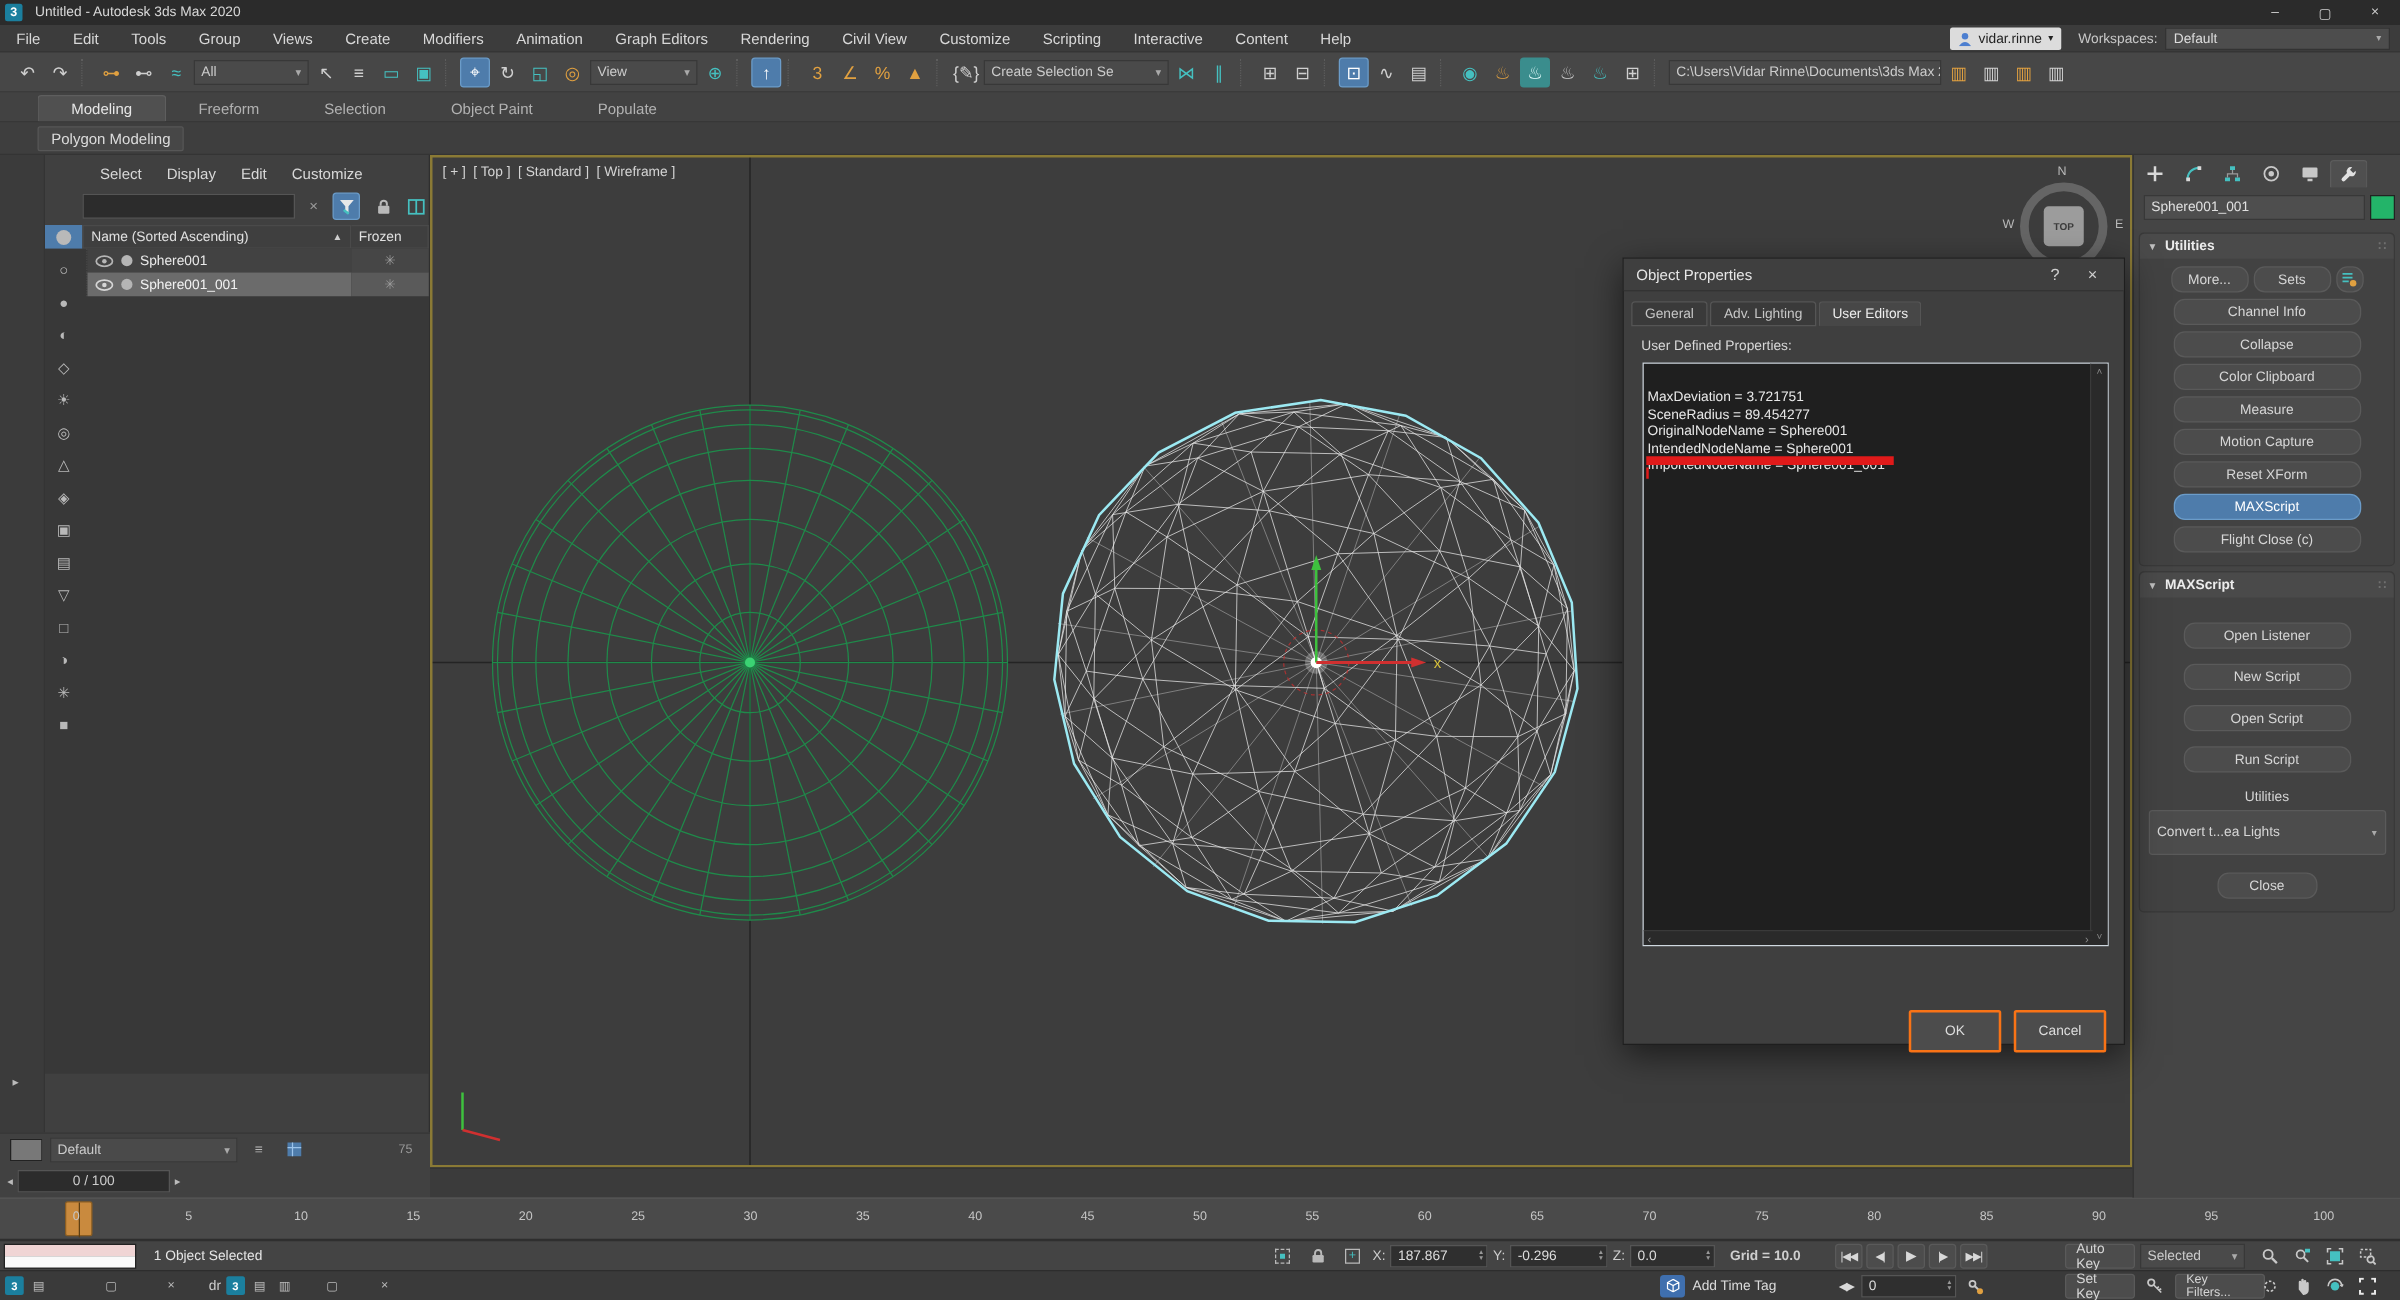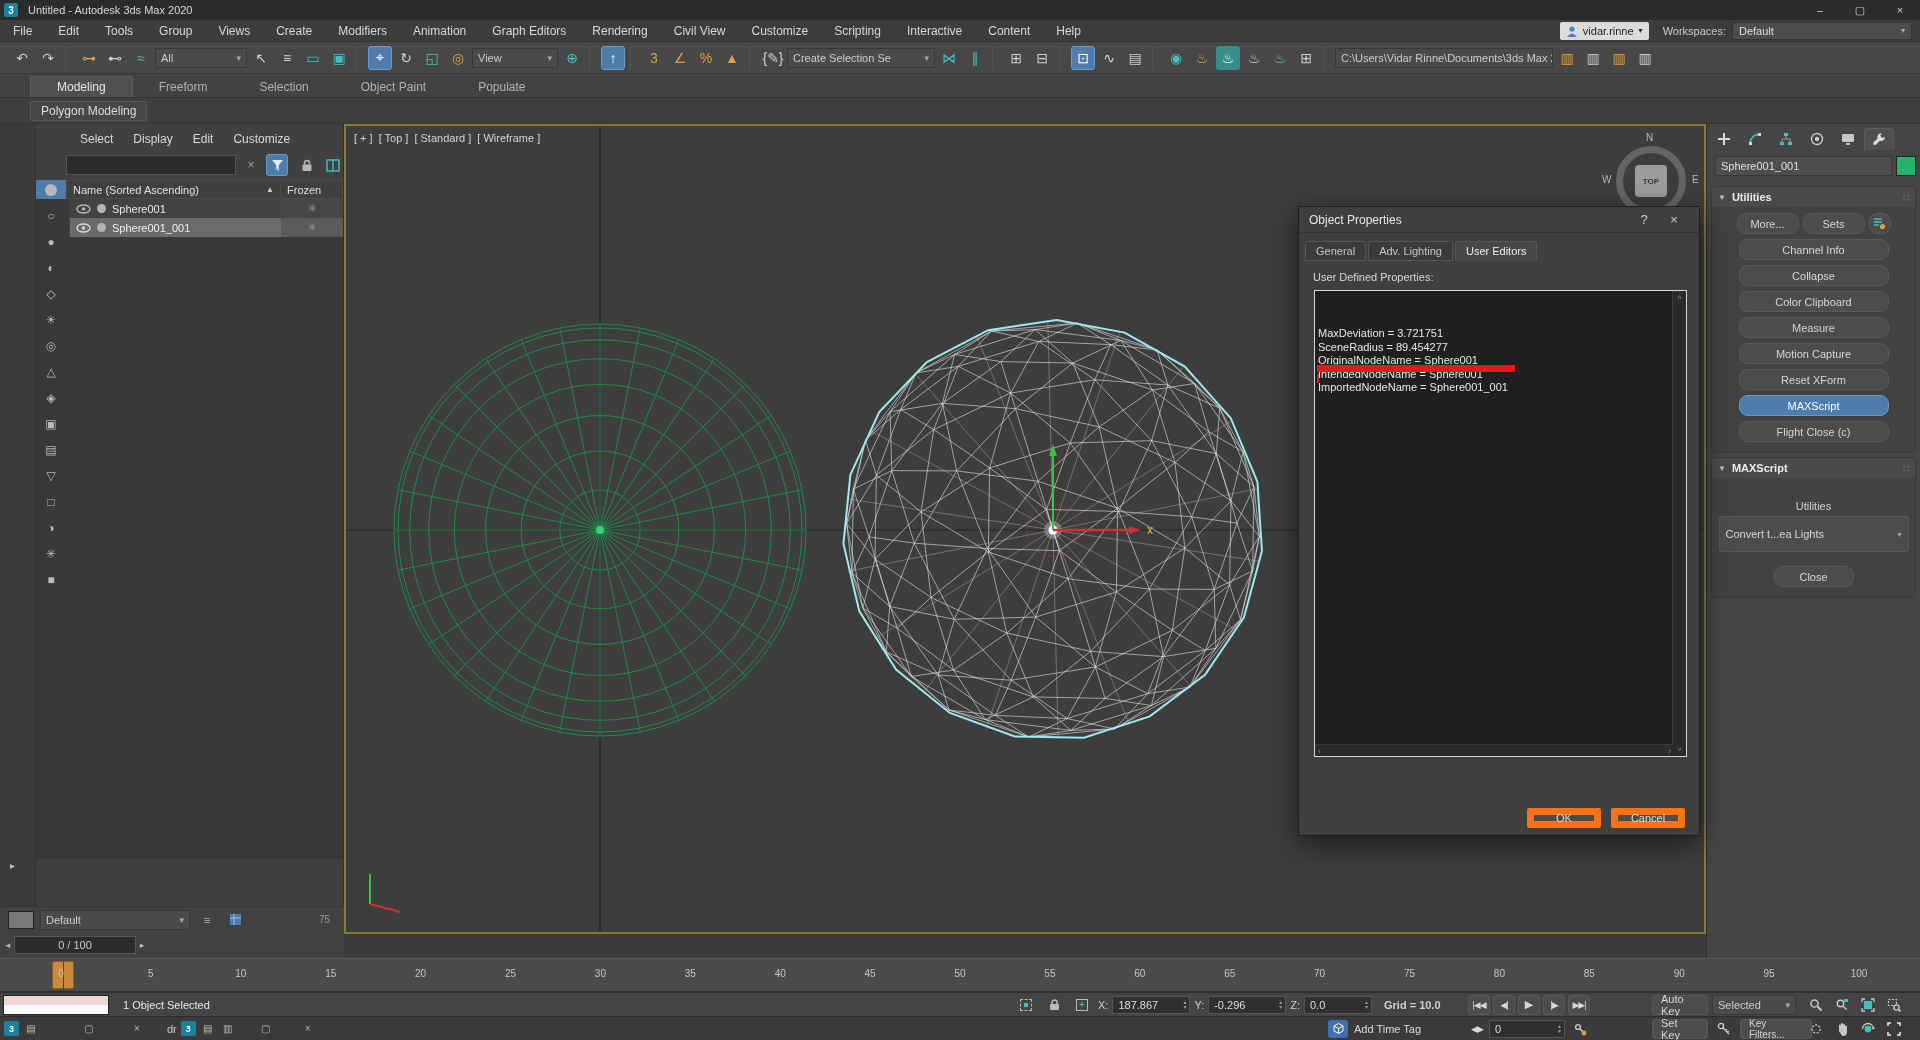--- a/index.html
+++ b/index.html
@@ -98,21 +98,21 @@
   .dtab{padding:3px 10px;border:1px solid #555;background:#3a3a3a;color:#c6c6c6;font-size:11px;border-radius:3px 3px 0 0;margin-right:2px;}
   .dtab.active{background:#474747;color:#eee;border-bottom:1px solid #474747;}
   .dlgsection{margin:10px 0 4px 14px;color:#d8d8d8;}
   .proparea{position:absolute;left:15px;top:83px;width:373px;height:467px;border:1px solid #cfd8df;background:#1f1f1f;}
   .propline{color:#e8e8e8;font-size:11px;line-height:13.5px;padding-left:3px;white-space:pre;}
   .redbar{position:absolute;left:2px;top:74px;width:198px;height:7px;background:#e01a1a;}
   .redtick{position:absolute;left:2px;top:83px;width:2px;height:9px;background:#e01a1a;}
   .vscroll{position:absolute;right:0;top:0;width:14px;height:100%;background:#2a2a2a;border-left:1px solid #3a3a3a;display:flex;flex-direction:column;justify-content:space-between;align-items:center;color:#8a8a8a;font-size:8px;padding:2px 0;}
   .hscroll{position:absolute;left:0;bottom:0;width:359px;height:12px;background:#2a2a2a;border-top:1px solid #3a3a3a;display:flex;justify-content:space-between;align-items:center;color:#8a8a8a;font-size:9px;padding:0 3px;}
   .dlgactions{position:absolute;right:14px;top:601px;display:flex;gap:10px;}
-  .dbtn{width:74px;height:20px;background:#4c4c4c;border:7px solid #f97316;border-radius:2px;color:#ddd;display:flex;align-items:center;justify-content:center;}
+  .dbtn{width:74px;height:34px;background:#4c4c4c;border:2px solid #f97316;border-radius:2px;color:#ddd;display:flex;align-items:center;justify-content:center;}
   
   .statusbar{left:0;top:992px;width:1920px;height:24px;background:#444;border-top:1px solid #2f2f2f;display:flex;align-items:center;}
   .taskbar{left:0;top:1016px;width:1920px;height:24px;background:#3a3a3a;border-top:1px solid #2d2d2d;display:flex;align-items:center;}
   .minilistener{width:106px;height:20px;margin-left:3px;border:1px solid #222;display:flex;flex-direction:column;}
   .minilistener .p{flex:1;background:#f0d5d5;} .minilistener .w{flex:1;background:#fafafa;}
   .statxt{margin-left:14px;color:#e6e6e6;}
   .sfield{height:18px;background:#2f2f2f;border:1px solid #555;color:#ddd;display:flex;align-items:center;padding:0 3px;}
   .sfield input{background:transparent;border:none;color:#ddd;font-size:11px;width:100%;outline:none;}
   .spin{display:flex;flex-direction:column;font-size:6px;color:#999;line-height:5px;margin-left:2px;}
   .sbtn{height:20px;background:#4c4c4c;border:1px solid #5a5a5a;border-radius:3px;color:#d6d6d6;display:flex;align-items:center;justify-content:center;padding:0 8px;}
@@ -808,20 +808,26 @@
           <span class="pbtn">Flight Close (c)</span>
         </div>
     </div>
     <div class="rollout">
       <div class="rollhead">
         <span style="font-size:8px;color:#bfbfbf;">▼</span>
         <span>MAXScript</span>
         <span class="grip">∷</span>
       </div>
       <div style="height:8px;"></div>
+      <div id="mxs-buttons">
+          <span class="pbtn" style="width: 134px; margin-top: 12px;">Open Listener</span>
+          <span class="pbtn" style="width: 134px; margin-top: 12px;">New Script</span>
+          <span class="pbtn" style="width: 134px; margin-top: 12px;">Open Script</span>
+          <span class="pbtn" style="width: 134px; margin-top: 12px;">Run Script</span>
+        </div>
       <div class="cplabel">Utilities</div>
       <span class="cpdrop">
         <span>Convert t...ea Lights</span>
         <span style="margin-left:auto;font-size:8px;color:#aaa;">▾</span>
       </span>
       <span class="pbtn" style="width:80px;margin-top:14px;">Close</span>
     </div>
   </div>
 
   <div class="abs dialog">
@@ -832,21 +838,21 @@
         <span class="dlgbtn">×</span>
       </span>
     </div>
     <div class="dlgtabs" id="dialog-tabs">
         <span class="dtab">General</span>
         <span class="dtab">Adv. Lighting</span>
         <span class="dtab active">User Editors</span>
       </div>
     <div class="dlgsection">User Defined Properties:</div>
     <div class="proparea">
-      <div id="prop-lines" style="padding-top:4px;margin-top:32px;">
+      <div id="prop-lines" style="padding-top:21px;">
           <div class="propline">MaxDeviation = 3.721751</div>
           <div class="propline">SceneRadius = 89.454277</div>
           <div class="propline">OriginalNodeName = Sphere001</div>
           <div class="propline">IntendedNodeName = Sphere001</div>
           <div class="propline">ImportedNodeName = Sphere001_001</div>
         </div>
       <div class="redbar"></div>
       <div class="redtick"></div>
       <div class="vscroll">
         <span>˄</span>

